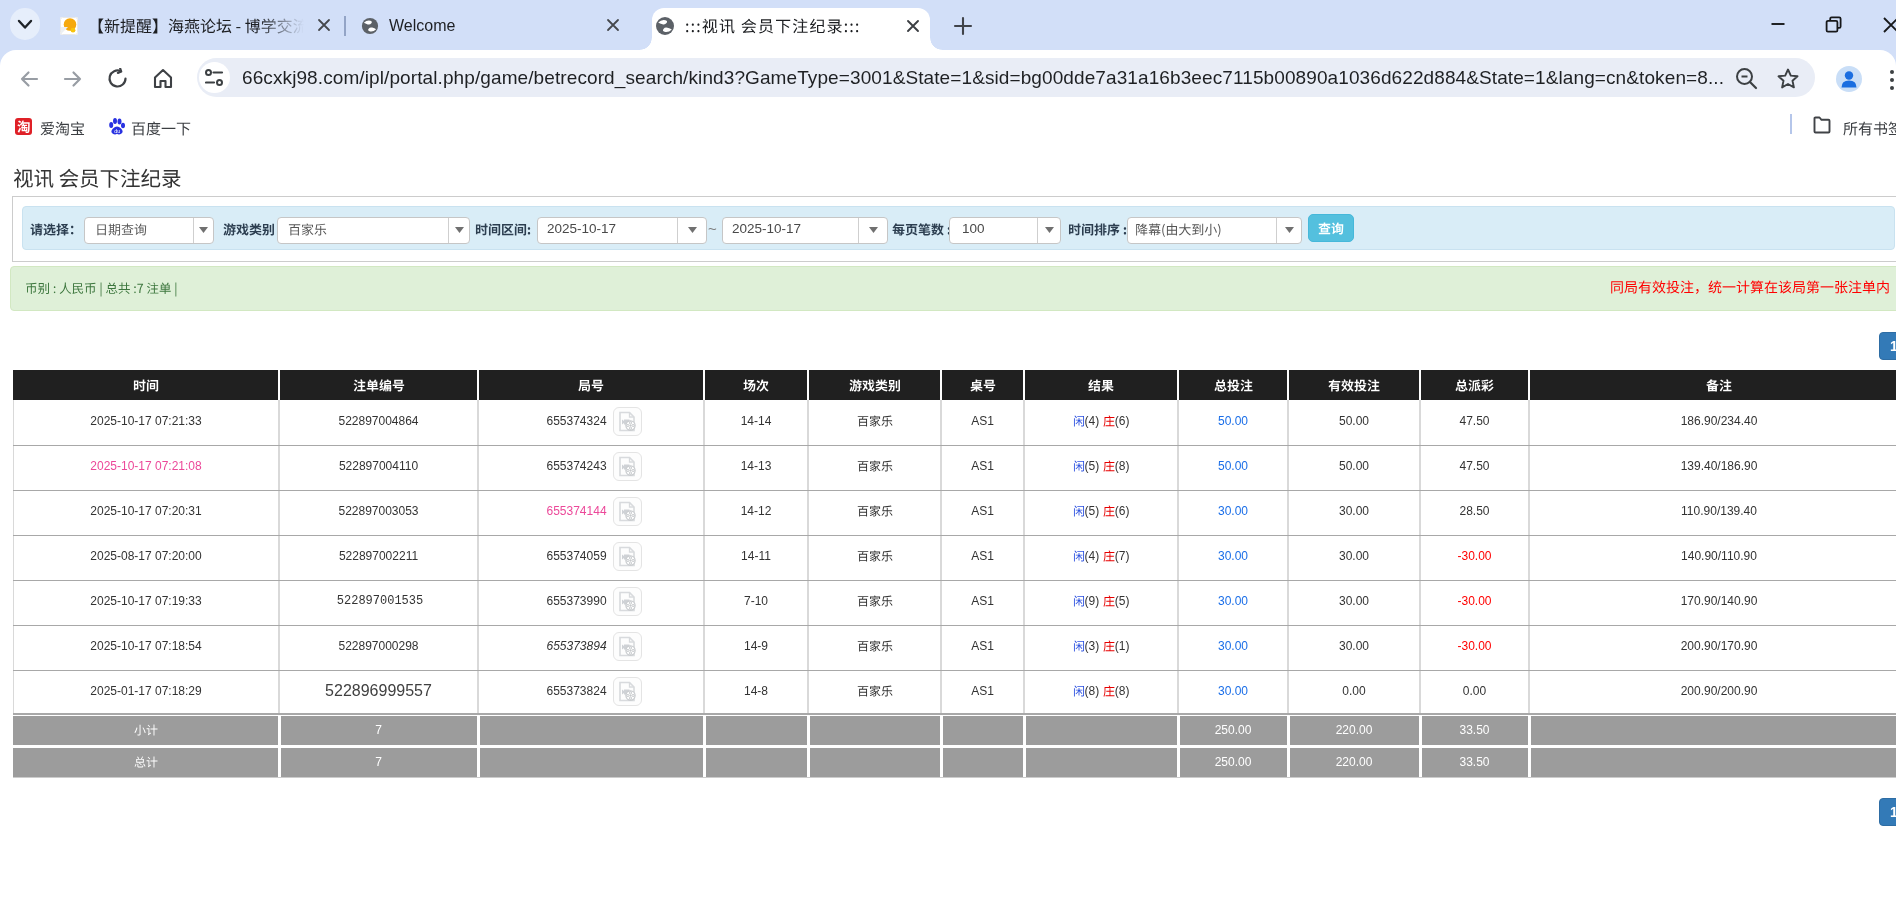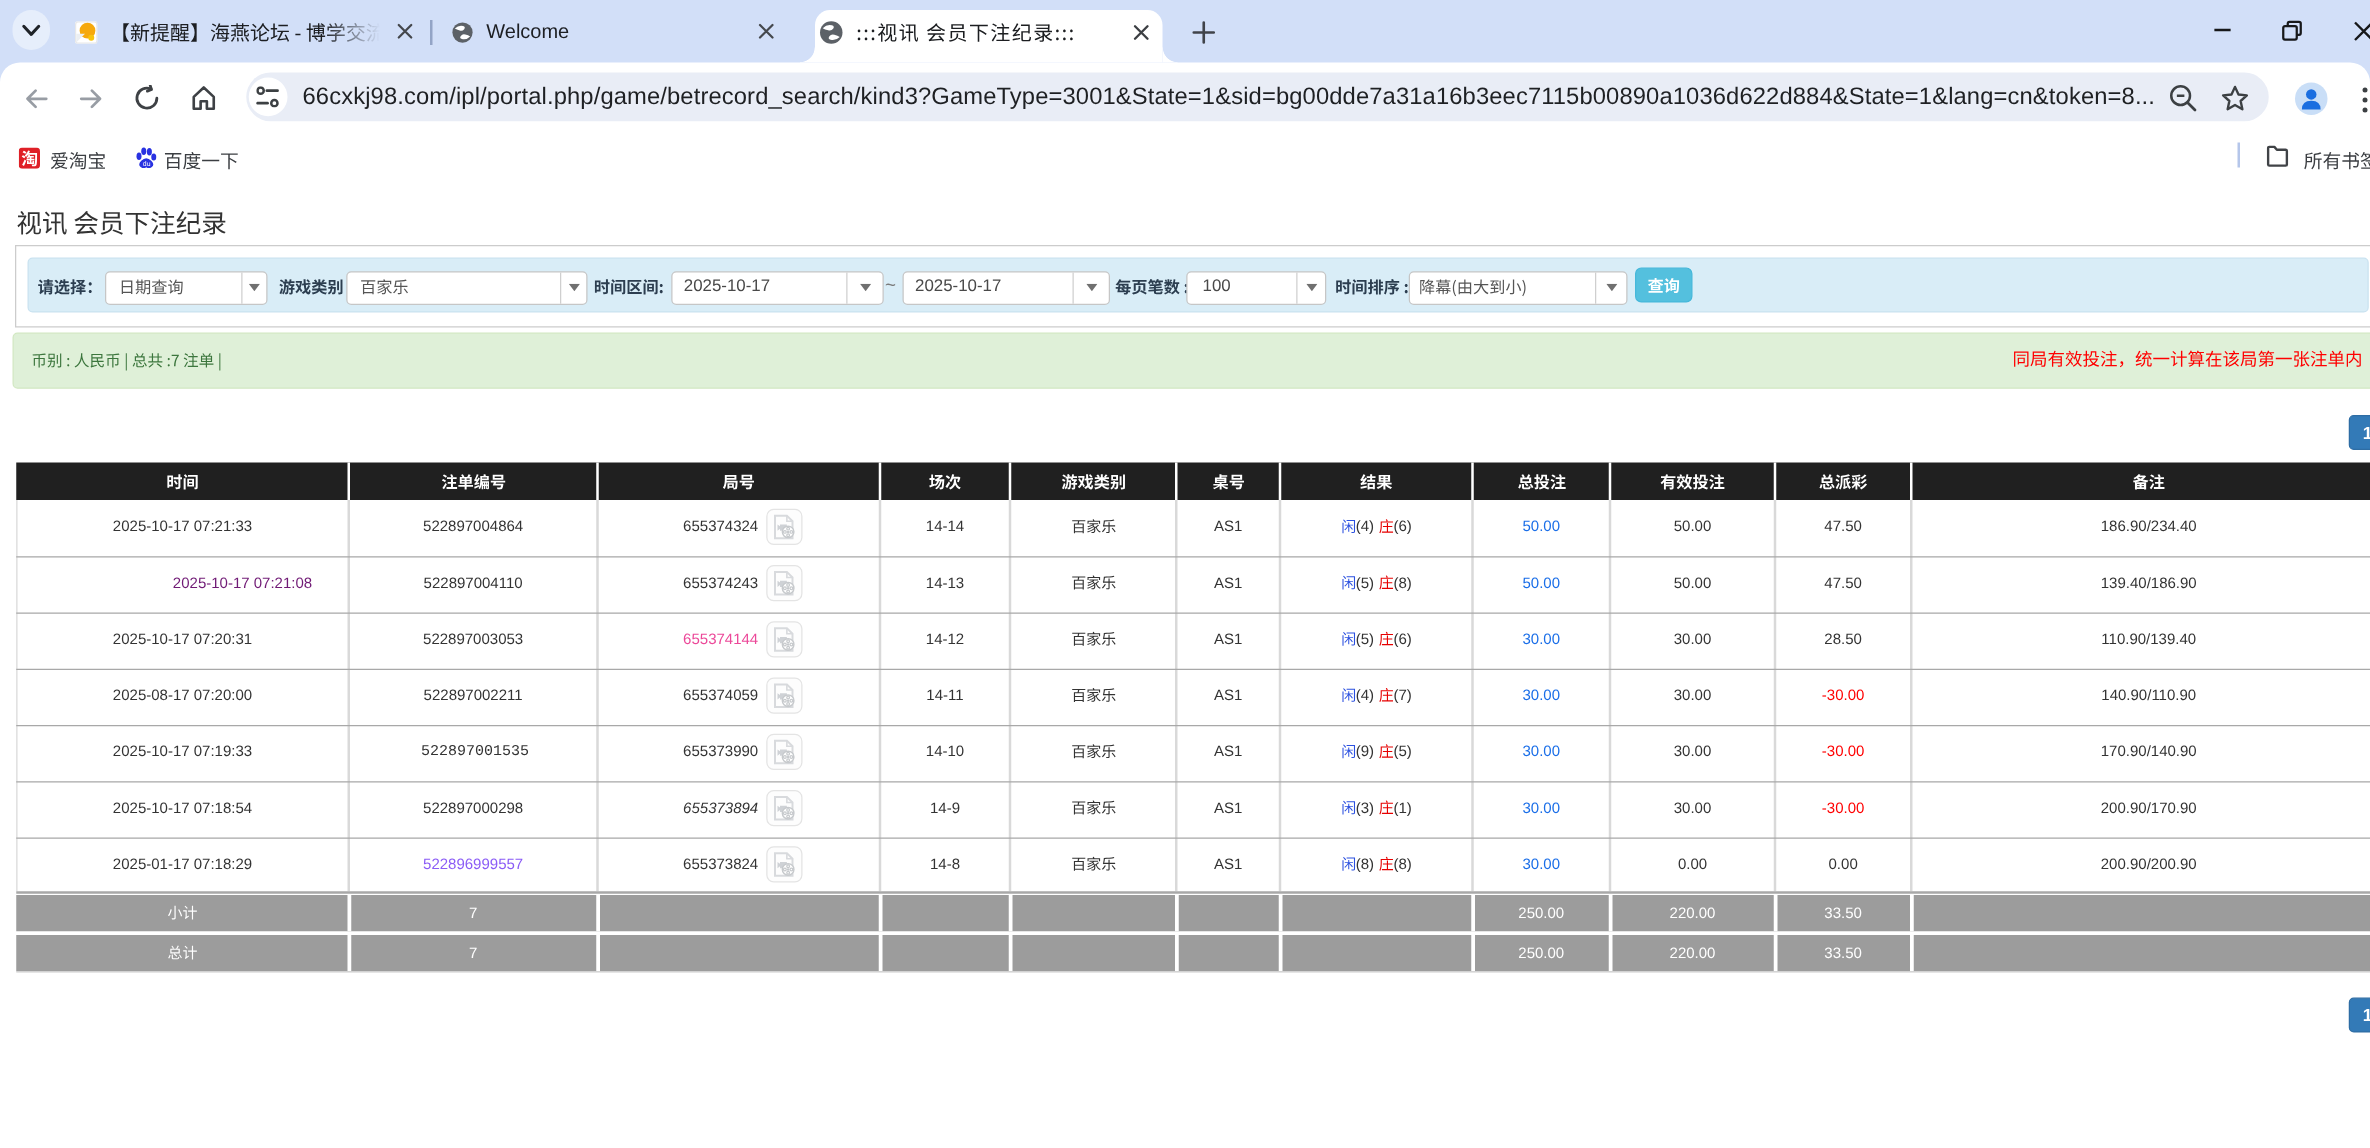--- a/index.html
+++ b/index.html
@@ -486,21 +486,21 @@
 <svg class="z " style="left:1102.8px;top:415.0px;" width="12.0" height="15.0" viewBox="0 0 1000.0 1250.0">
     <g fill="#e60000" transform="translate(0,880.0) scale(1,-1)">
       <use href="#g111" x="0"></use>
     </g>
   </svg>
 <div class="t" style="left:1114.75px;top:412.0px;font-size:12px;color:#333;line-height:18.0px;">(6)</div>
 <div class="t" style="left:1233.0px;top:412.0px;font-size:12px;color:#1a6ee8;line-height:18.0px;transform:translateX(-50%);">50.00</div>
 <div class="t" style="left:1354.0px;top:412.0px;font-size:12px;color:#333;line-height:18.0px;transform:translateX(-50%);">50.00</div>
 <div class="t" style="left:1474.5px;top:412.0px;font-size:12px;color:#333;line-height:18.0px;transform:translateX(-50%);">47.50</div>
 <div class="t" style="left:1719.0px;top:412.0px;font-size:12px;color:#333;line-height:18.0px;transform:translateX(-50%);">186.90/234.40</div>
-<div class="t" style="left:146.0px;top:457.0px;font-size:12px;color:#701a75;line-height:18.0px;transform:translateX(-50%);margin-left:48px;">2025-10-17 07:21:08</div>
+<div class="t" style="left:146.0px;top:457.0px;font-size:12px;color:#ec4899;line-height:18.0px;transform:translateX(-50%);">2025-10-17 07:21:08</div>
 <div class="t" style="left:378.5px;top:457.0px;font-size:12px;color:#333;line-height:18.0px;transform:translateX(-50%);">522897004110</div>
 <div class="t" style="left:546.485px;top:457.0px;font-size:12px;color:#333;line-height:18.0px;">655374243</div>
 <div style="position:absolute;left:612.515px;top:451.5px;width:29px;height:29px;background:#fdfdfd;border:1px solid #e4e4e4;border-radius:6px"></div>
 <svg class="ic" style="left:616.5px;top:455.5px" width="21" height="21" viewBox="0 0 21 21">
 <path d="M3 1.5 H12.5 L17 6 V19.5 H3 Z" fill="none" stroke="#d8dadd" stroke-width="1.6"></path>
 <path d="M12.5 1.5 V6 H17" fill="none" stroke="#d8dadd" stroke-width="1.3"></path>
 <path d="M5 8.5 L7 10 V8.5 H12.5 V13.5 H7 V12 L5 13.5 Z" fill="#cfd2d6"></path>
 <circle cx="13.5" cy="14.5" r="4.6" fill="#fff" stroke="#c7cacd" stroke-width="1.2"></circle>
 <circle cx="13.5" cy="14.5" r="1" fill="#c7cacd"></circle>
 <circle cx="13.5" cy="11.9" r="1.1" fill="none" stroke="#c7cacd"></circle>
@@ -621,21 +621,21 @@
 <path d="M3 1.5 H12.5 L17 6 V19.5 H3 Z" fill="none" stroke="#d8dadd" stroke-width="1.6"></path>
 <path d="M12.5 1.5 V6 H17" fill="none" stroke="#d8dadd" stroke-width="1.3"></path>
 <path d="M5 8.5 L7 10 V8.5 H12.5 V13.5 H7 V12 L5 13.5 Z" fill="#cfd2d6"></path>
 <circle cx="13.5" cy="14.5" r="4.6" fill="#fff" stroke="#c7cacd" stroke-width="1.2"></circle>
 <circle cx="13.5" cy="14.5" r="1" fill="#c7cacd"></circle>
 <circle cx="13.5" cy="11.9" r="1.1" fill="none" stroke="#c7cacd"></circle>
 <circle cx="16.1" cy="14.5" r="1.1" fill="none" stroke="#c7cacd"></circle>
 <circle cx="13.5" cy="17.1" r="1.1" fill="none" stroke="#c7cacd"></circle>
 <circle cx="10.9" cy="14.5" r="1.1" fill="none" stroke="#c7cacd"></circle>
 </svg>
-<div class="t" style="left:756.0px;top:592.0px;font-size:12px;color:#333;line-height:18.0px;transform:translateX(-50%);">14-10</div>
+<div class="t" style="left:756.0px;top:592.0px;font-size:12px;color:#333;line-height:18.0px;transform:translateX(-50%);">7-10</div>
 <svg class="z " style="left:856.5px;top:595.0px;" width="36.0" height="15.0" viewBox="0 0 3000.0 1250.0">
     <g fill="#333" transform="translate(0,880.0) scale(1,-1)">
       <use href="#g29" x="0"></use>
       <use href="#g48" x="1000"></use>
       <use href="#g49" x="2000"></use>
     </g>
   </svg>
 <div class="t" style="left:982.5px;top:592.0px;font-size:12px;color:#333;line-height:18.0px;transform:translateX(-50%);">AS1</div>
 <svg class="z " style="left:1072.6px;top:595.0px;" width="12.0" height="15.0" viewBox="0 0 1000.0 1250.0">
     <g fill="#2b50e0" transform="translate(0,880.0) scale(1,-1)">
@@ -687,21 +687,21 @@
     <g fill="#e60000" transform="translate(0,880.0) scale(1,-1)">
       <use href="#g111" x="0"></use>
     </g>
   </svg>
 <div class="t" style="left:1114.75px;top:637.0px;font-size:12px;color:#333;line-height:18.0px;">(1)</div>
 <div class="t" style="left:1233.0px;top:637.0px;font-size:12px;color:#1a6ee8;line-height:18.0px;transform:translateX(-50%);">30.00</div>
 <div class="t" style="left:1354.0px;top:637.0px;font-size:12px;color:#333;line-height:18.0px;transform:translateX(-50%);">30.00</div>
 <div class="t" style="left:1474.5px;top:637.0px;font-size:12px;color:#f00;line-height:18.0px;transform:translateX(-50%);">-30.00</div>
 <div class="t" style="left:1719.0px;top:637.0px;font-size:12px;color:#333;line-height:18.0px;transform:translateX(-50%);">200.90/170.90</div>
 <div class="t" style="left:146.0px;top:682.0px;font-size:12px;color:#333;line-height:18.0px;transform:translateX(-50%);">2025-01-17 07:18:29</div>
-<div class="t" style="left:378.5px;top:682.0px;font-size:12px;color:#8b5cf6;line-height:18.0px;transform:translateX(-50%);">522896999557</div>
+<div class="t" style="left:378.5px;top:682.0px;font-size:16px;color:#404040;line-height:18.0px;transform:translateX(-50%);">522896999557</div>
 <div class="t" style="left:546.485px;top:682.0px;font-size:12px;color:#333;line-height:18.0px;">655373824</div>
 <div style="position:absolute;left:612.515px;top:676.5px;width:29px;height:29px;background:#fdfdfd;border:1px solid #e4e4e4;border-radius:6px"></div>
 <svg class="ic" style="left:616.5px;top:680.5px" width="21" height="21" viewBox="0 0 21 21">
 <path d="M3 1.5 H12.5 L17 6 V19.5 H3 Z" fill="none" stroke="#d8dadd" stroke-width="1.6"></path>
 <path d="M12.5 1.5 V6 H17" fill="none" stroke="#d8dadd" stroke-width="1.3"></path>
 <path d="M5 8.5 L7 10 V8.5 H12.5 V13.5 H7 V12 L5 13.5 Z" fill="#cfd2d6"></path>
 <circle cx="13.5" cy="14.5" r="4.6" fill="#fff" stroke="#c7cacd" stroke-width="1.2"></circle>
 <circle cx="13.5" cy="14.5" r="1" fill="#c7cacd"></circle>
 <circle cx="13.5" cy="11.9" r="1.1" fill="none" stroke="#c7cacd"></circle>
 <circle cx="16.1" cy="14.5" r="1.1" fill="none" stroke="#c7cacd"></circle>

